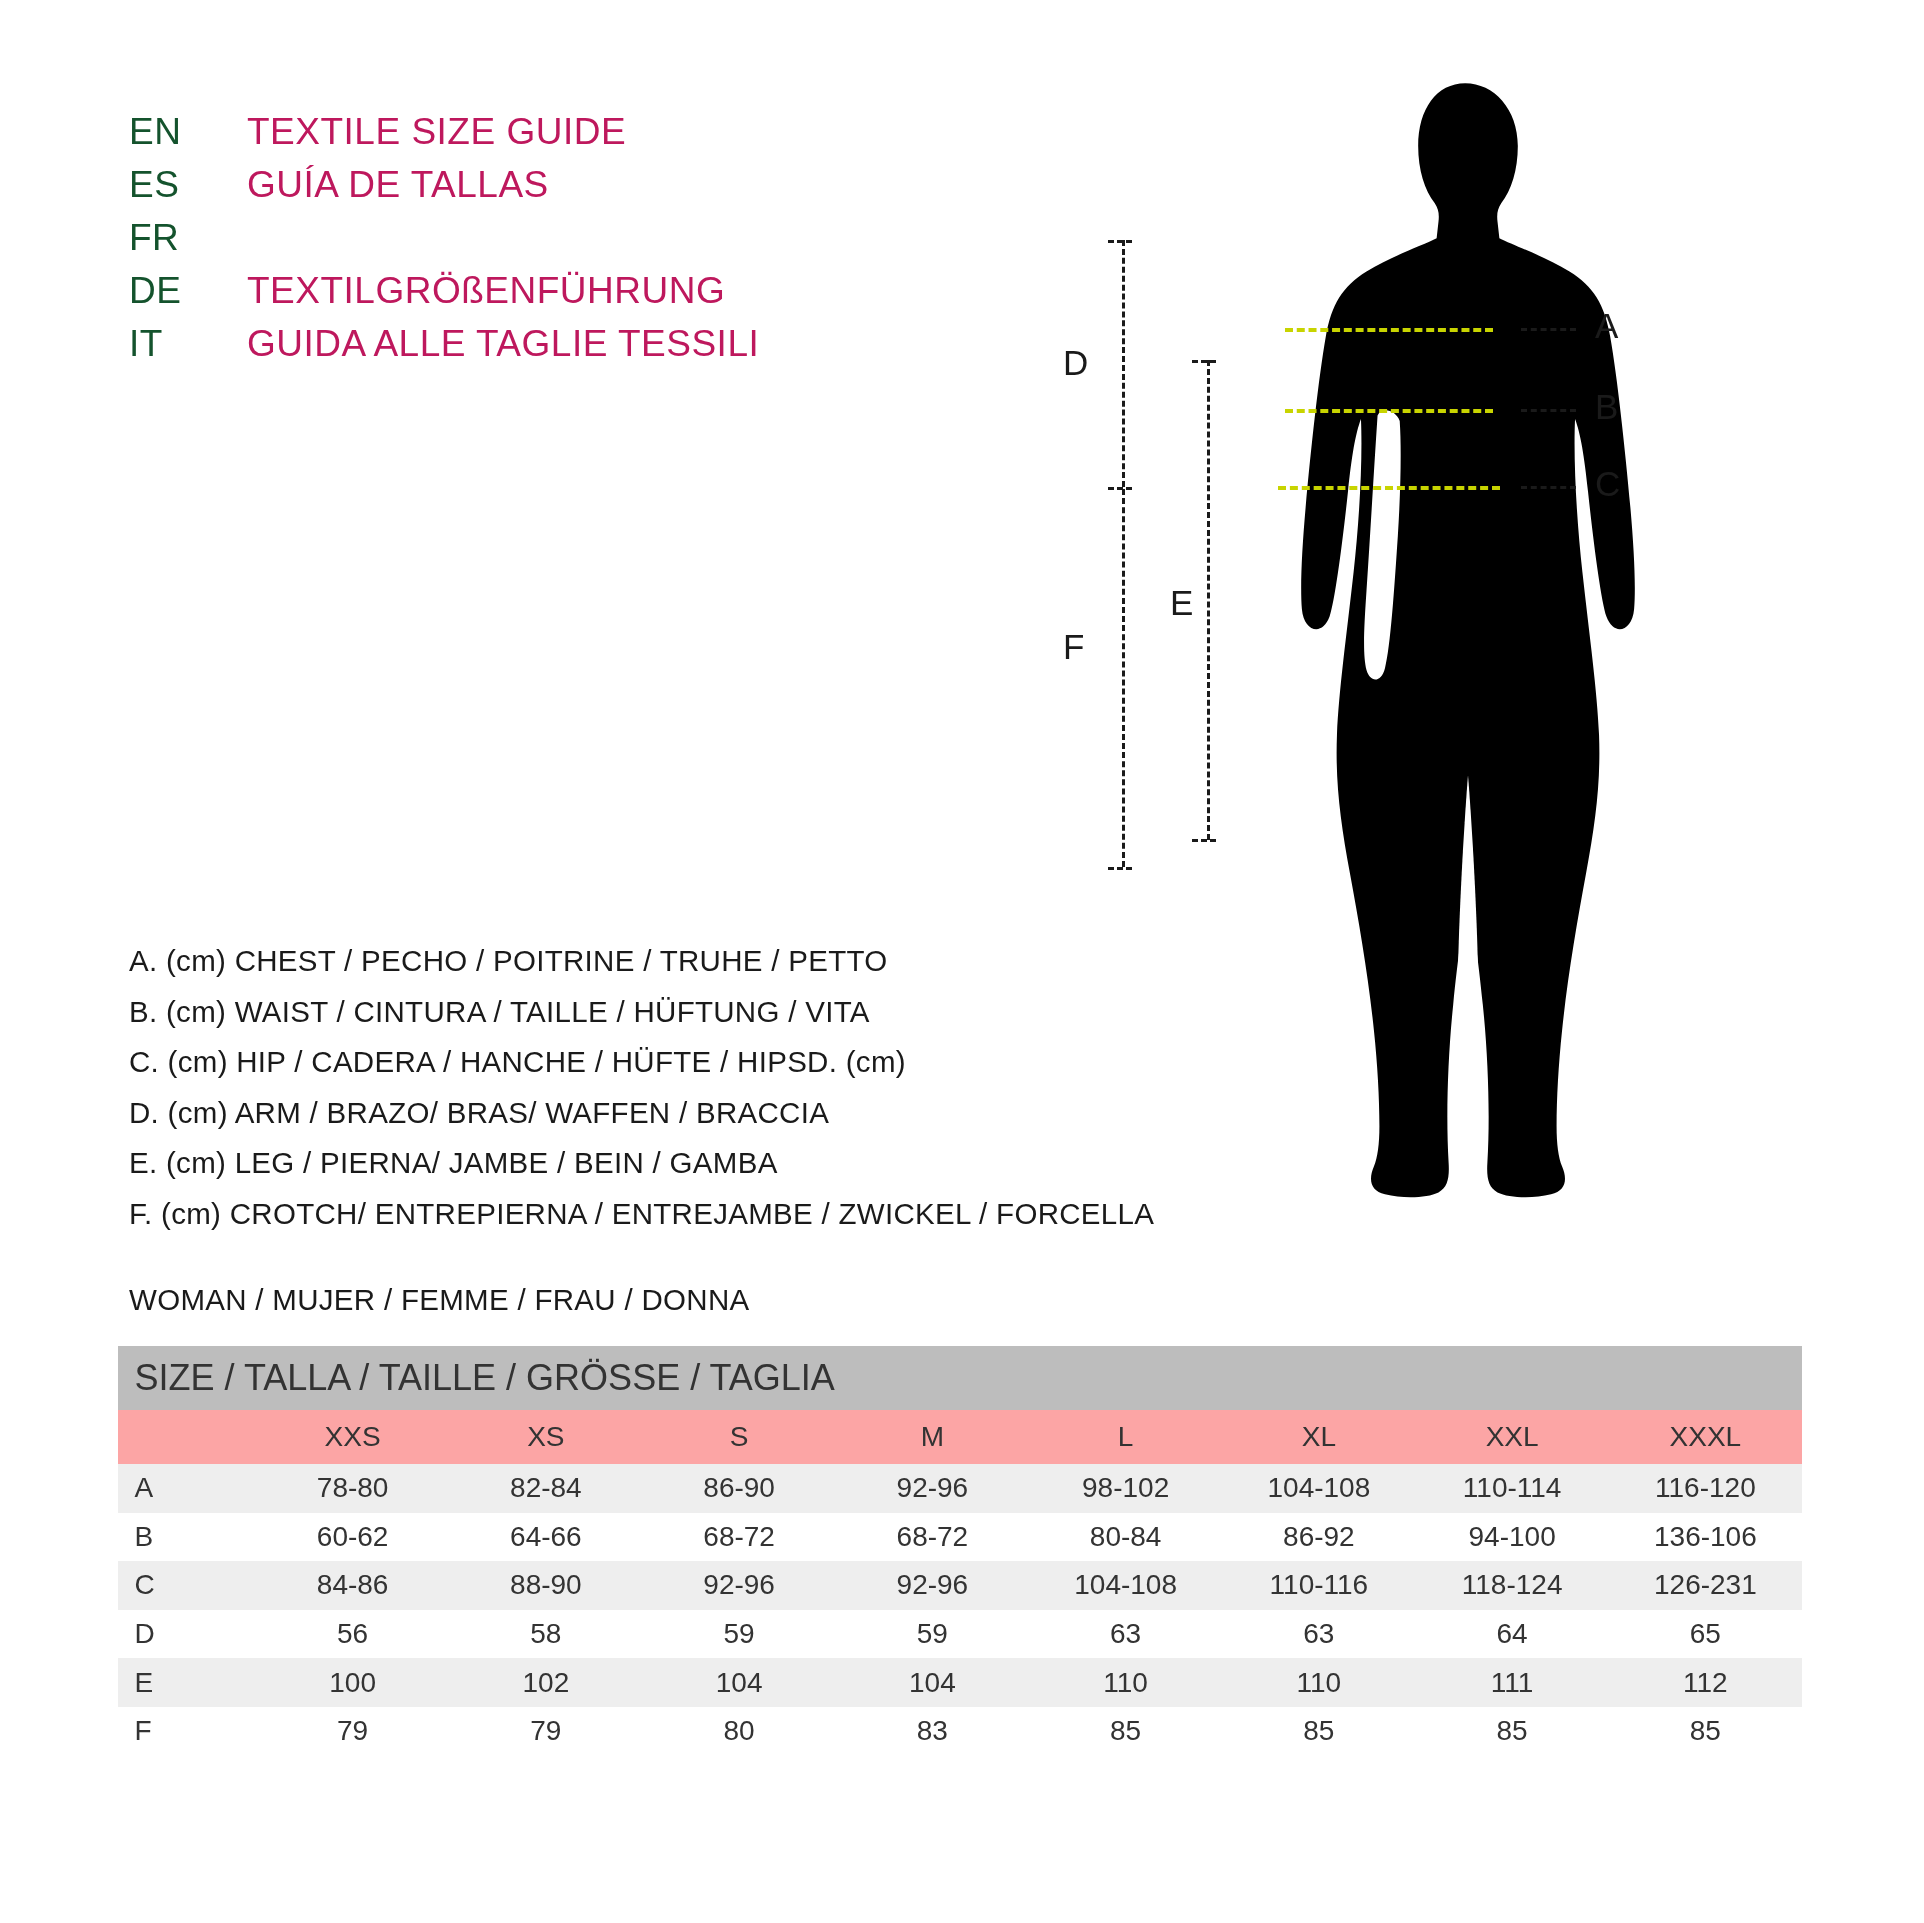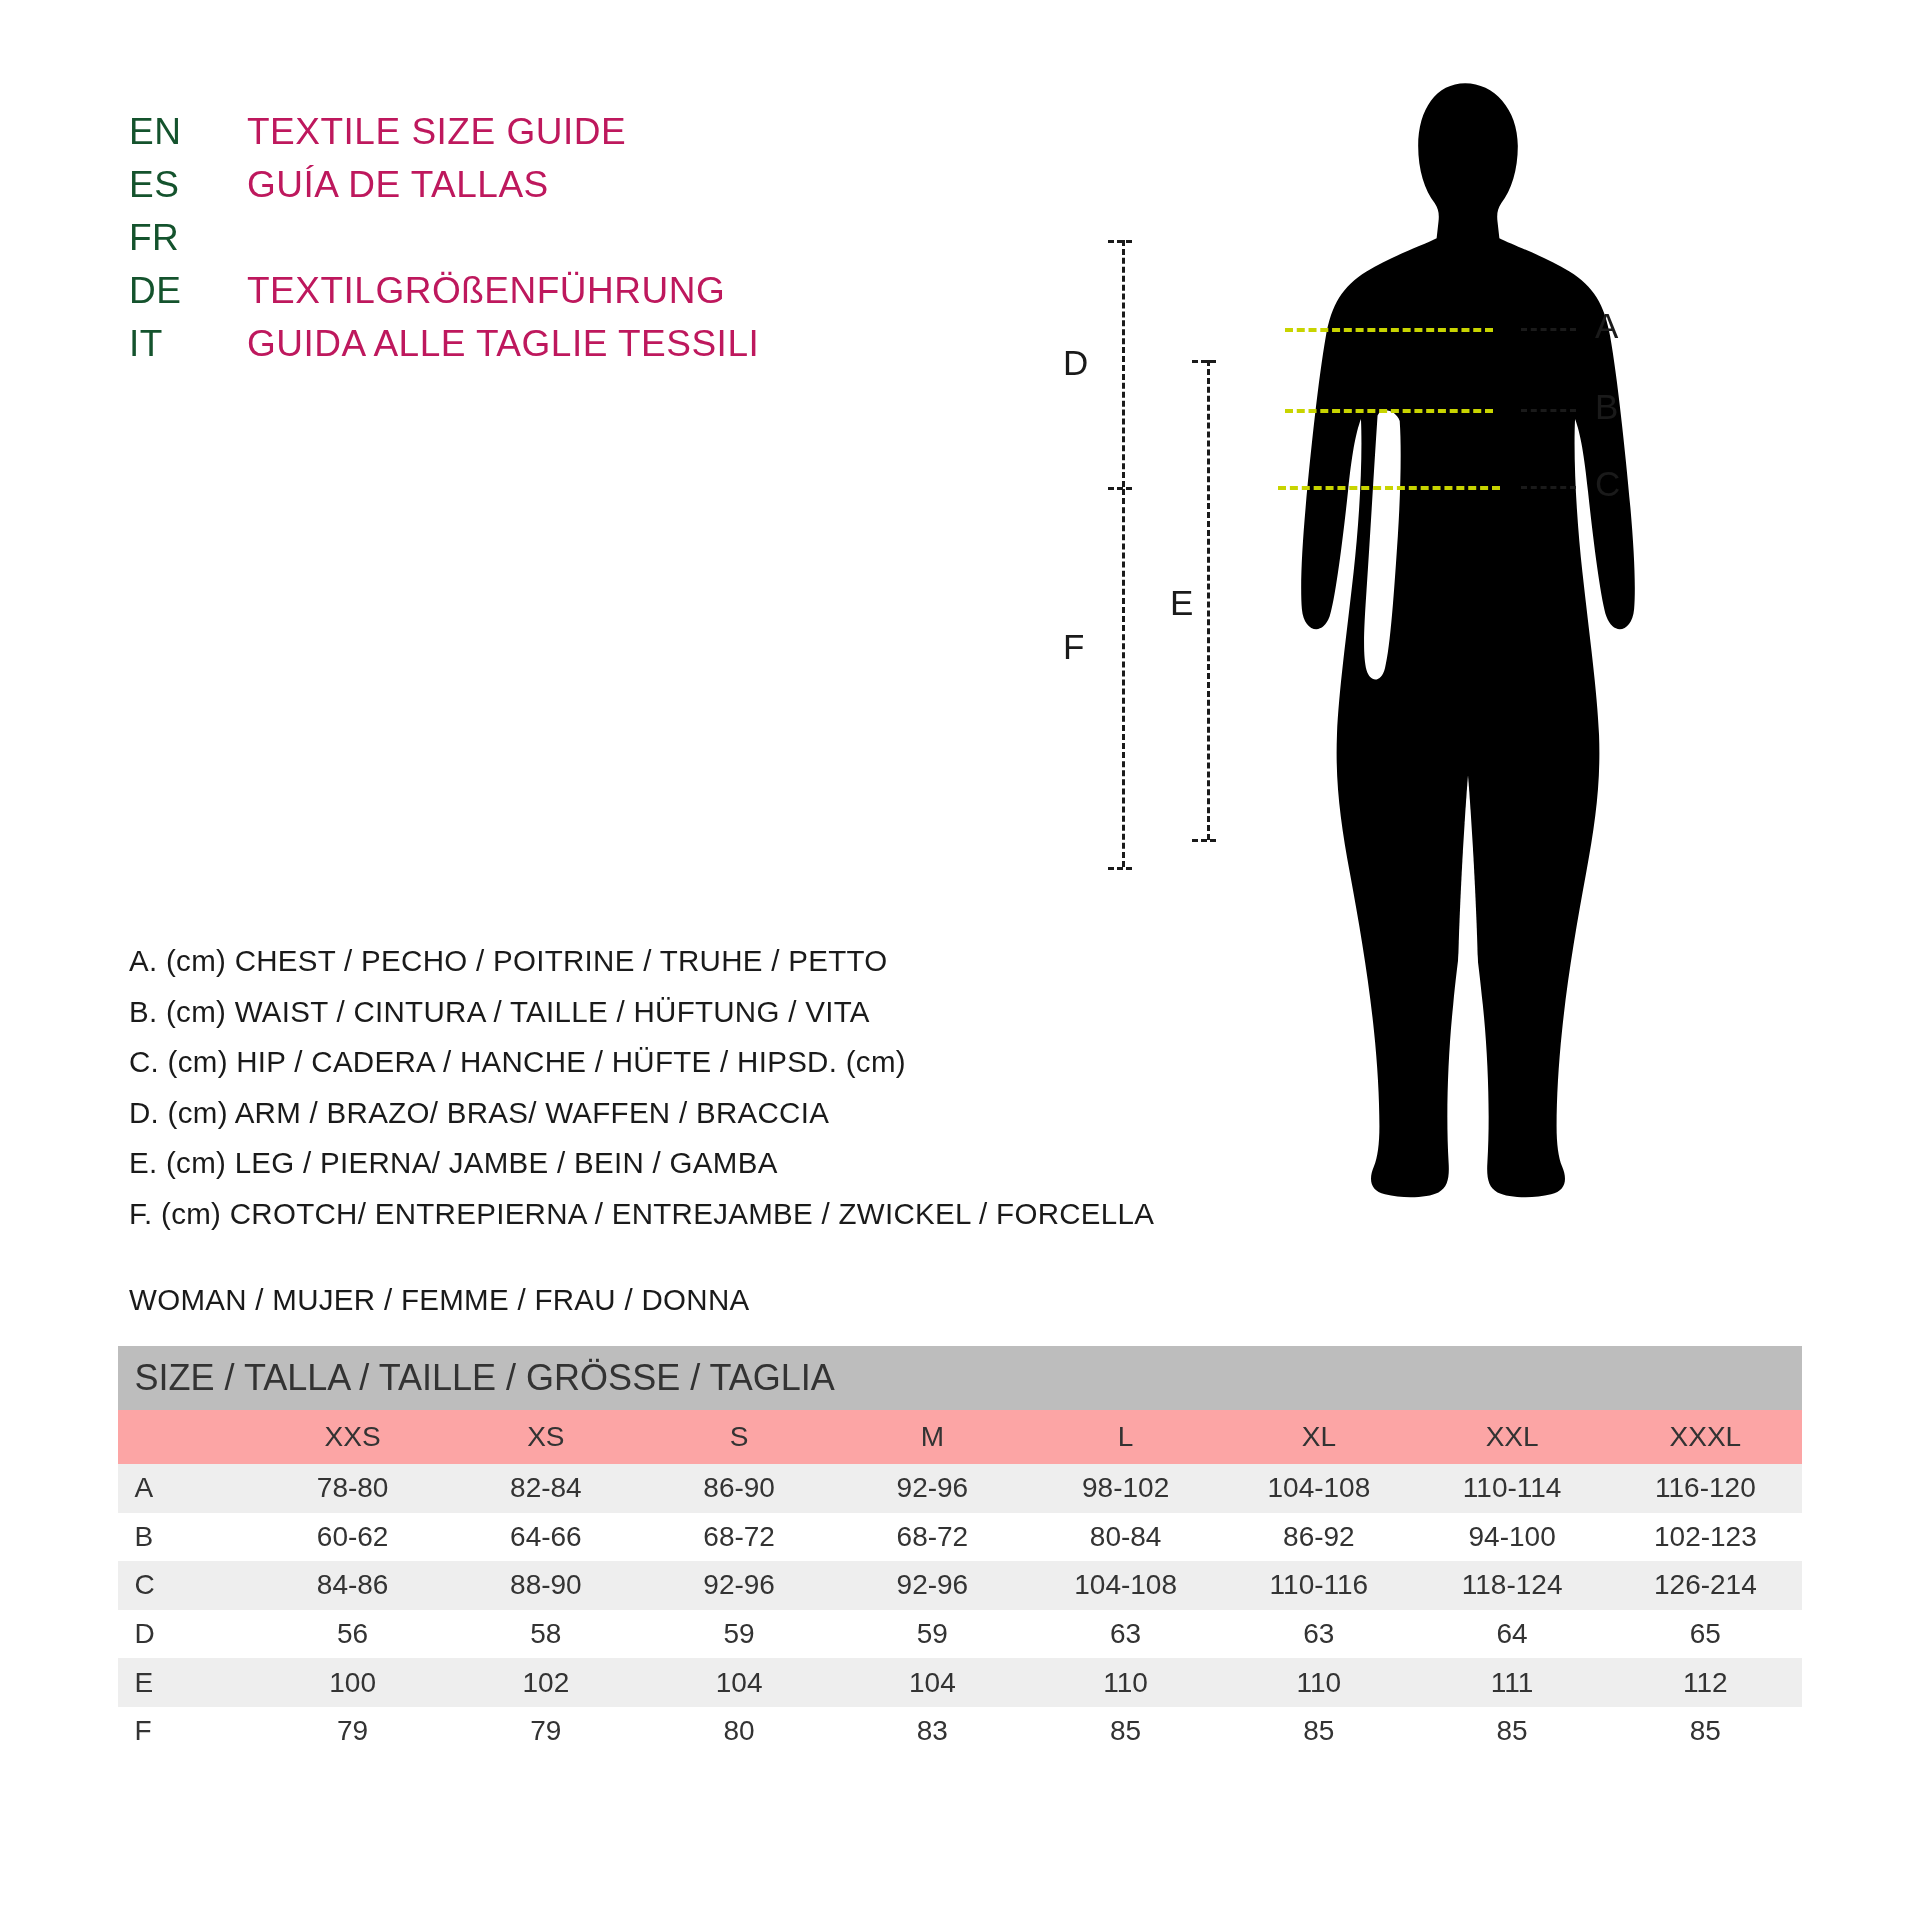--- a/index.html
+++ b/index.html
@@ -320,32 +320,32 @@
     </tr>
     <tr class="plain">
       <td class="rowlabel">B</td>
       <td>60-62</td>
       <td>64-66</td>
       <td>68-72</td>
       <td>68-72</td>
       <td>80-84</td>
       <td>86-92</td>
       <td>94-100</td>
-      <td>102-123</td>
+      <td>136-106</td>
     </tr>
     <tr class="shaded">
       <td class="rowlabel">C</td>
       <td>84-86</td>
       <td>88-90</td>
       <td>92-96</td>
       <td>92-96</td>
       <td>104-108</td>
       <td>110-116</td>
       <td>118-124</td>
-      <td>126-214</td>
+      <td>126-231</td>
     </tr>
     <tr class="plain">
       <td class="rowlabel">D</td>
       <td>56</td>
       <td>58</td>
       <td>59</td>
       <td>59</td>
       <td>63</td>
       <td>63</td>
       <td>64</td>

